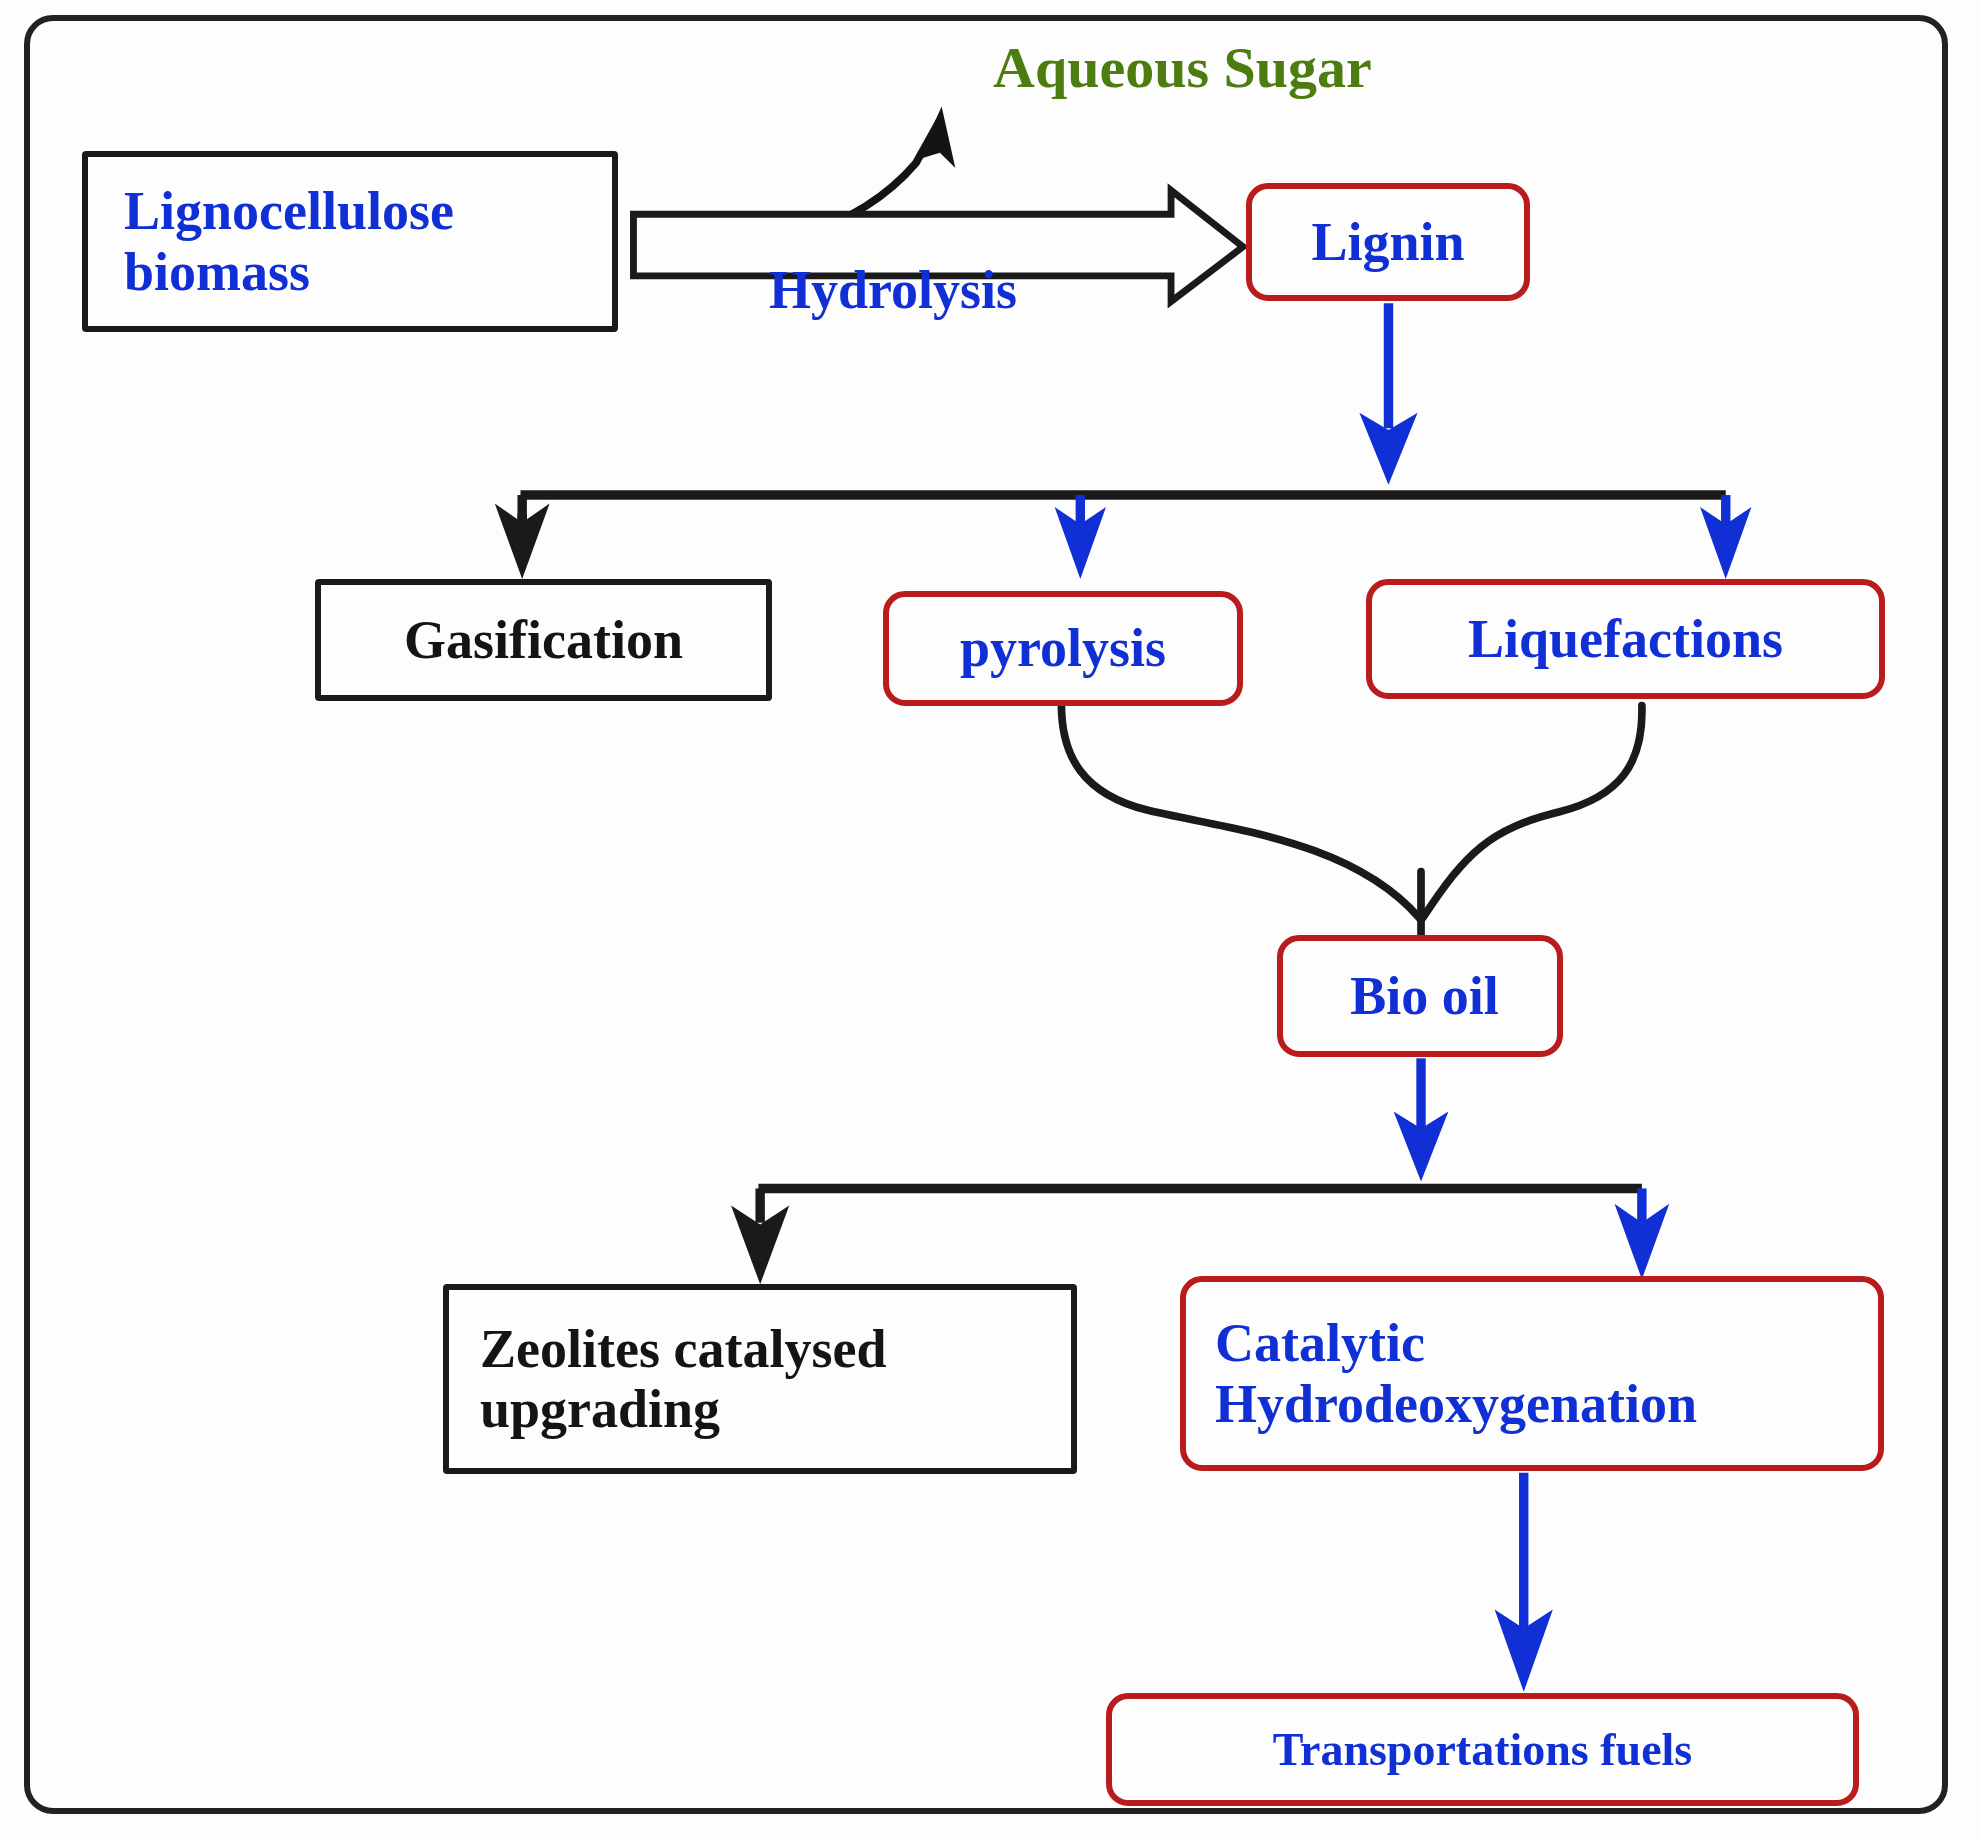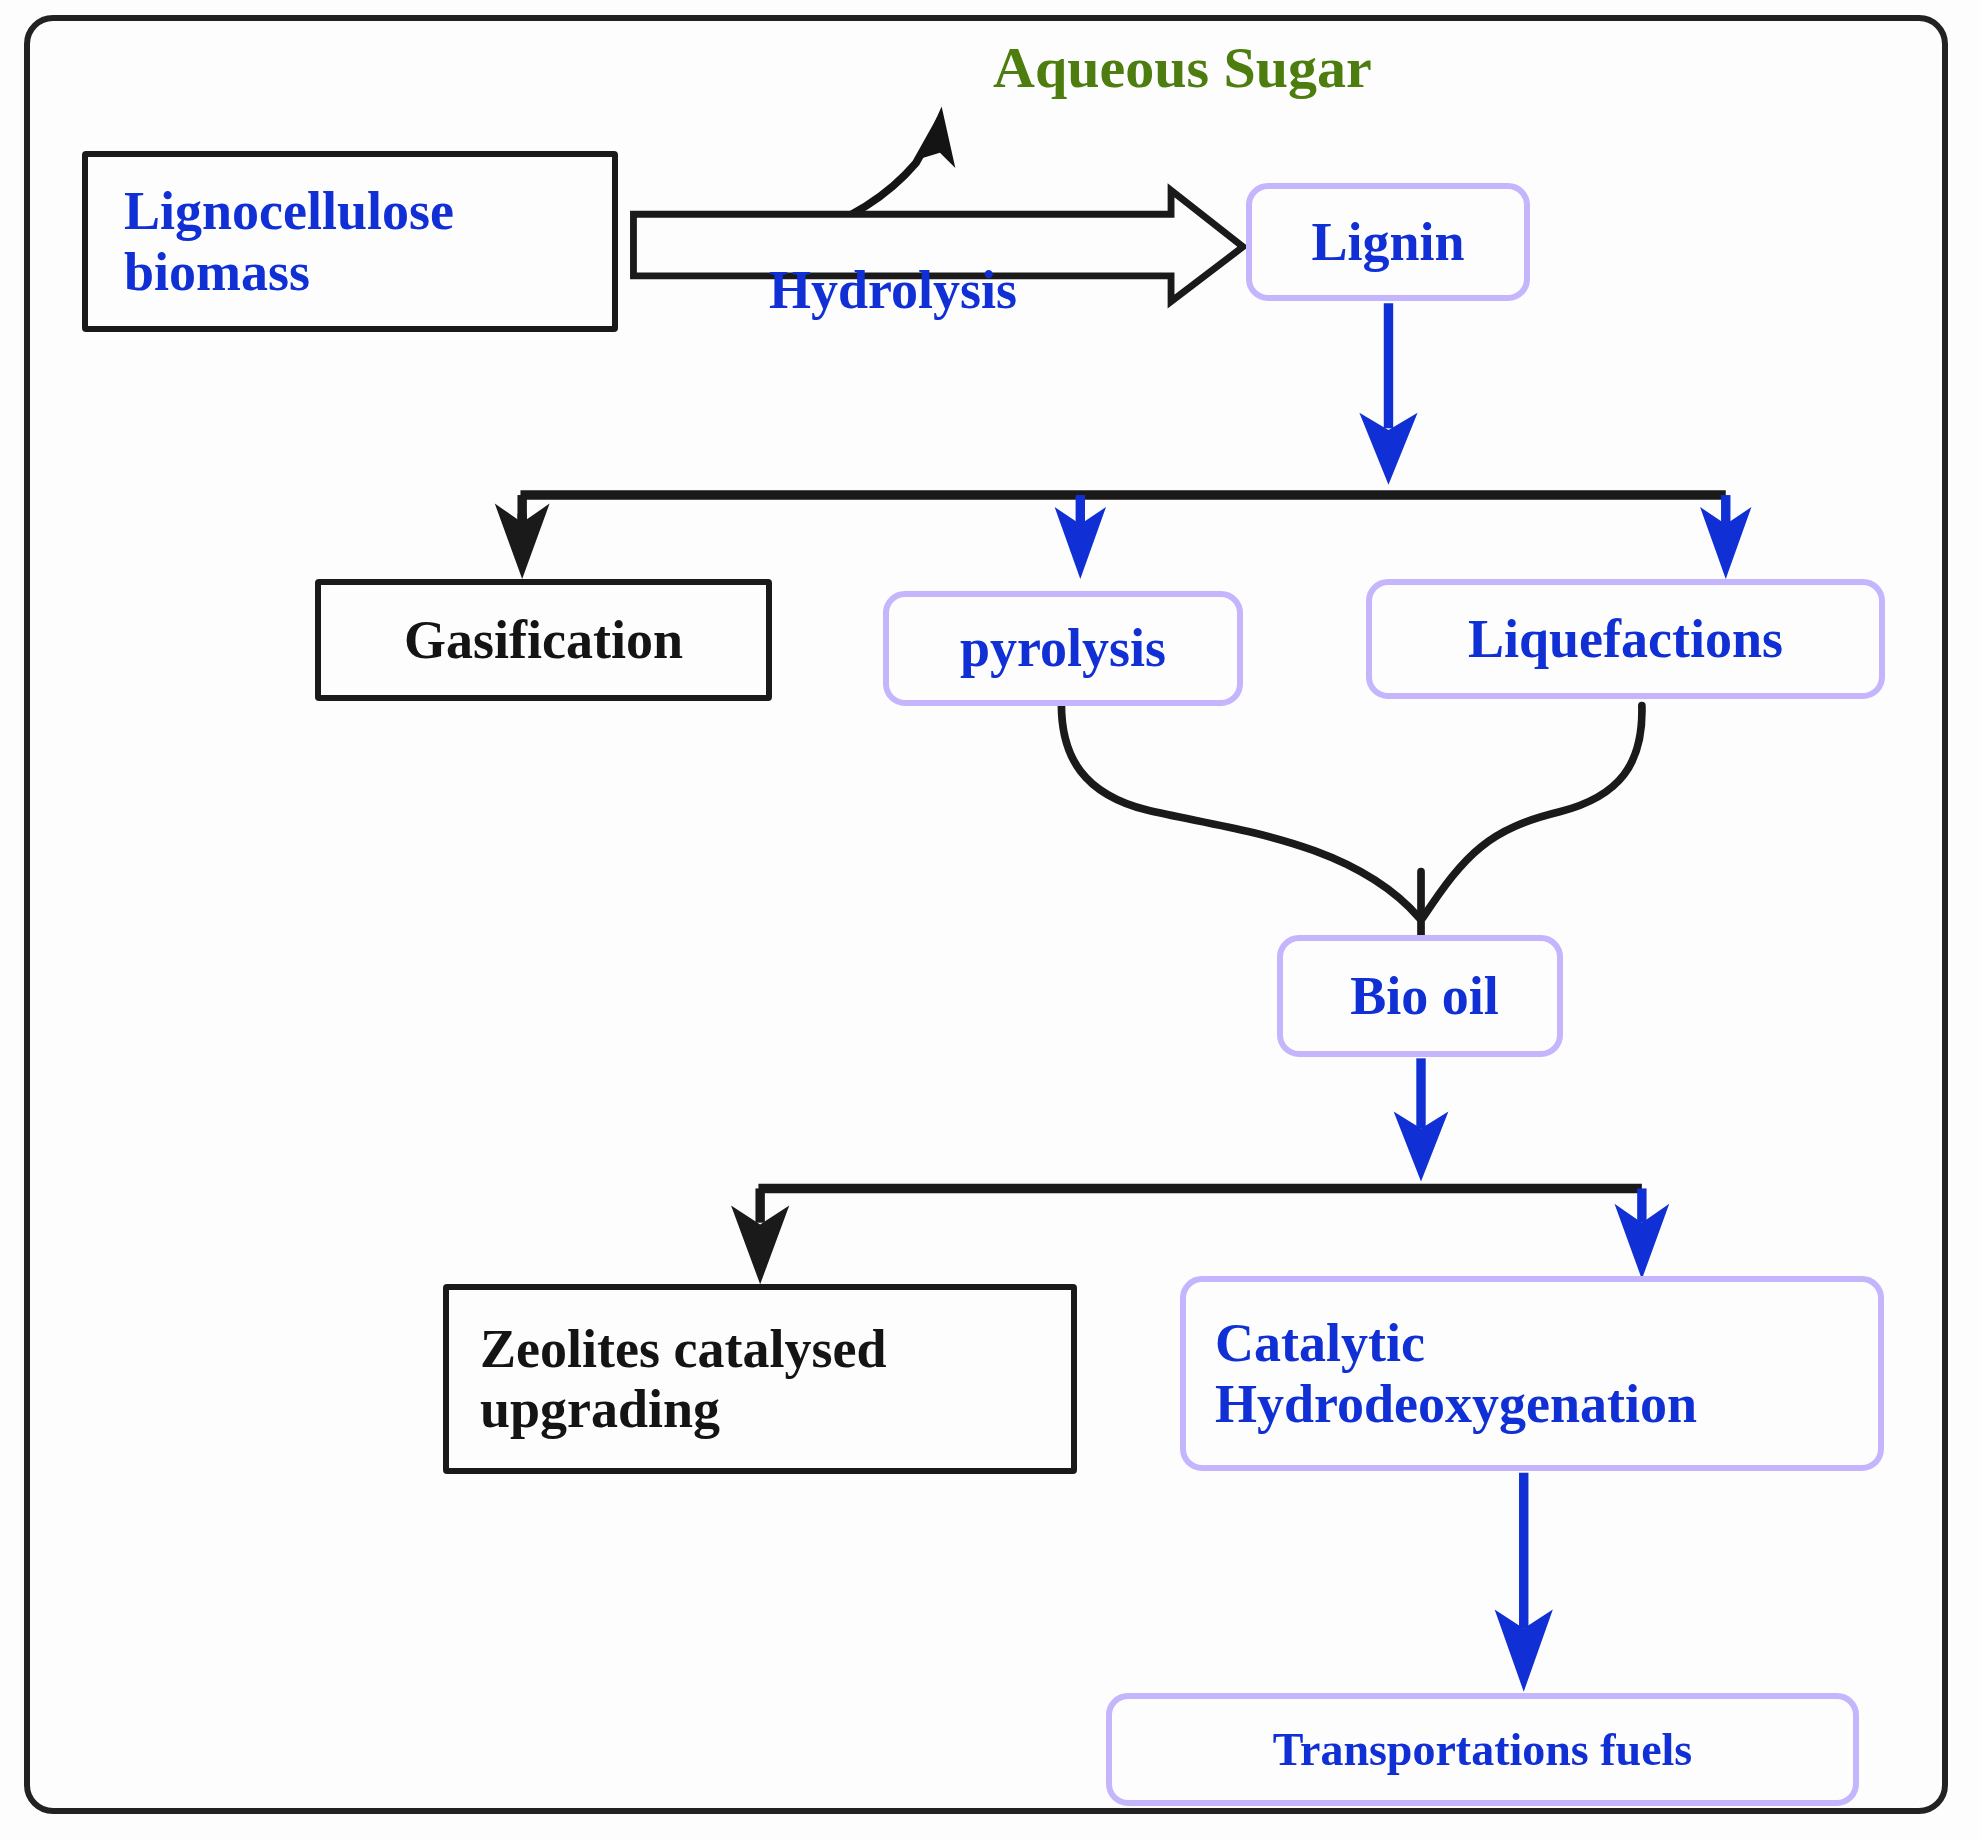--- a/index.html
+++ b/index.html
@@ -46,21 +46,21 @@
     background: #fdfdfd;
     font-weight: bold;
     line-height: 1.12;
   }
   .node.black {
     border: 6px solid #1a1a1a;
     border-radius: 4px;
     color: #141414;
   }
   .node.blue {
-    border: 6px solid #c4b5fd;
+    border: 6px solid #b91c1c;
     border-radius: 22px;
     color: #1030d6;
   }
   .node.center { justify-content: center; text-align: center; }
   .node.left { justify-content: flex-start; text-align: left; }
   .node .txt { display: block; width: 100%; }
 
   
   #node-biomass   { left: 82px;  top: 151px;  width: 536px;  height: 181px; padding-left: 36px; font-size: 54px; }
   #node-lignin    { left: 1246px;top: 183px;  width: 284px;  height: 118px; font-size: 54px; }

